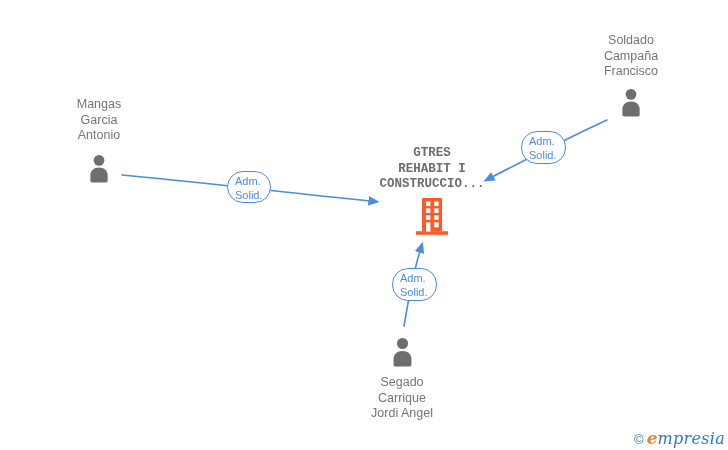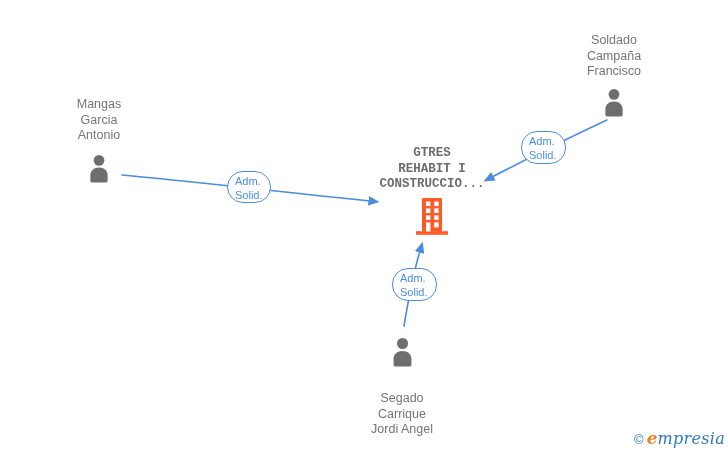--- a/index.html
+++ b/index.html
@@ -58,21 +58,21 @@
 Garcia
 Antonio</div>
   <span class="person-icon" style="margin-top:9px;">
     <svg width="28" height="31" viewBox="0 0 24 26">
       <circle class="person-fill" cx="12" cy="6" r="4.6"></circle>
       <path class="person-fill" d="M12 12.2 C7.6 12.2 4.6 15 4.6 18.8 L4.6 23.6 C4.6 24.4 5.2 25 6 25 L18 25 C18.8 25 19.4 24.4 19.4 23.6 L19.4 18.8 C19.4 15 16.4 12.2 12 12.2 Z"></path>
     </svg>
   </span>
 </div>
 
-<div class="node" style="left:554px;top:33px;width:120px;">
+<div class="node" style="left:571px;top:33px;width:120px;">
   <div class="node-label">Soldado
 Campaña
 Francisco</div>
   <span class="person-icon" style="margin-top:7px;">
     <svg width="28" height="31" viewBox="0 0 24 26">
       <circle class="person-fill" cx="12" cy="6" r="4.6"></circle>
       <path class="person-fill" d="M12 12.2 C7.6 12.2 4.6 15 4.6 18.8 L4.6 23.6 C4.6 24.4 5.2 25 6 25 L18 25 C18.8 25 19.4 24.4 19.4 23.6 L19.4 18.8 C19.4 15 16.4 12.2 12 12.2 Z"></path>
     </svg>
   </span>
 </div>
@@ -97,21 +97,21 @@
   </span>
 </div>
 
 <div class="node" style="left:342px;top:336px;width:120px;">
   <span class="person-icon">
     <svg width="29" height="32" viewBox="0 0 24 26">
       <circle class="person-fill" cx="12" cy="6" r="4.6"></circle>
       <path class="person-fill" d="M12 12.2 C7.6 12.2 4.6 15 4.6 18.8 L4.6 23.6 C4.6 24.4 5.2 25 6 25 L18 25 C18.8 25 19.4 24.4 19.4 23.6 L19.4 18.8 C19.4 15 16.4 12.2 12 12.2 Z"></path>
     </svg>
   </span>
-  <div class="node-label" style="margin-top:23px;">Segado
+  <div class="node-label" style="margin-top:7px;">Segado
 Carrique
 Jordi Angel</div>
 </div>
 
 <div class="edge-label" style="left:227px;top:171px;width:44px;height:32px;">Adm.
 Solid.</div>
 <div class="edge-label" style="left:521px;top:131px;width:45px;height:33px;">Adm.
 Solid.</div>
 <div class="edge-label" style="left:392px;top:268px;width:45px;height:33px;">Adm.
 Solid.</div>

